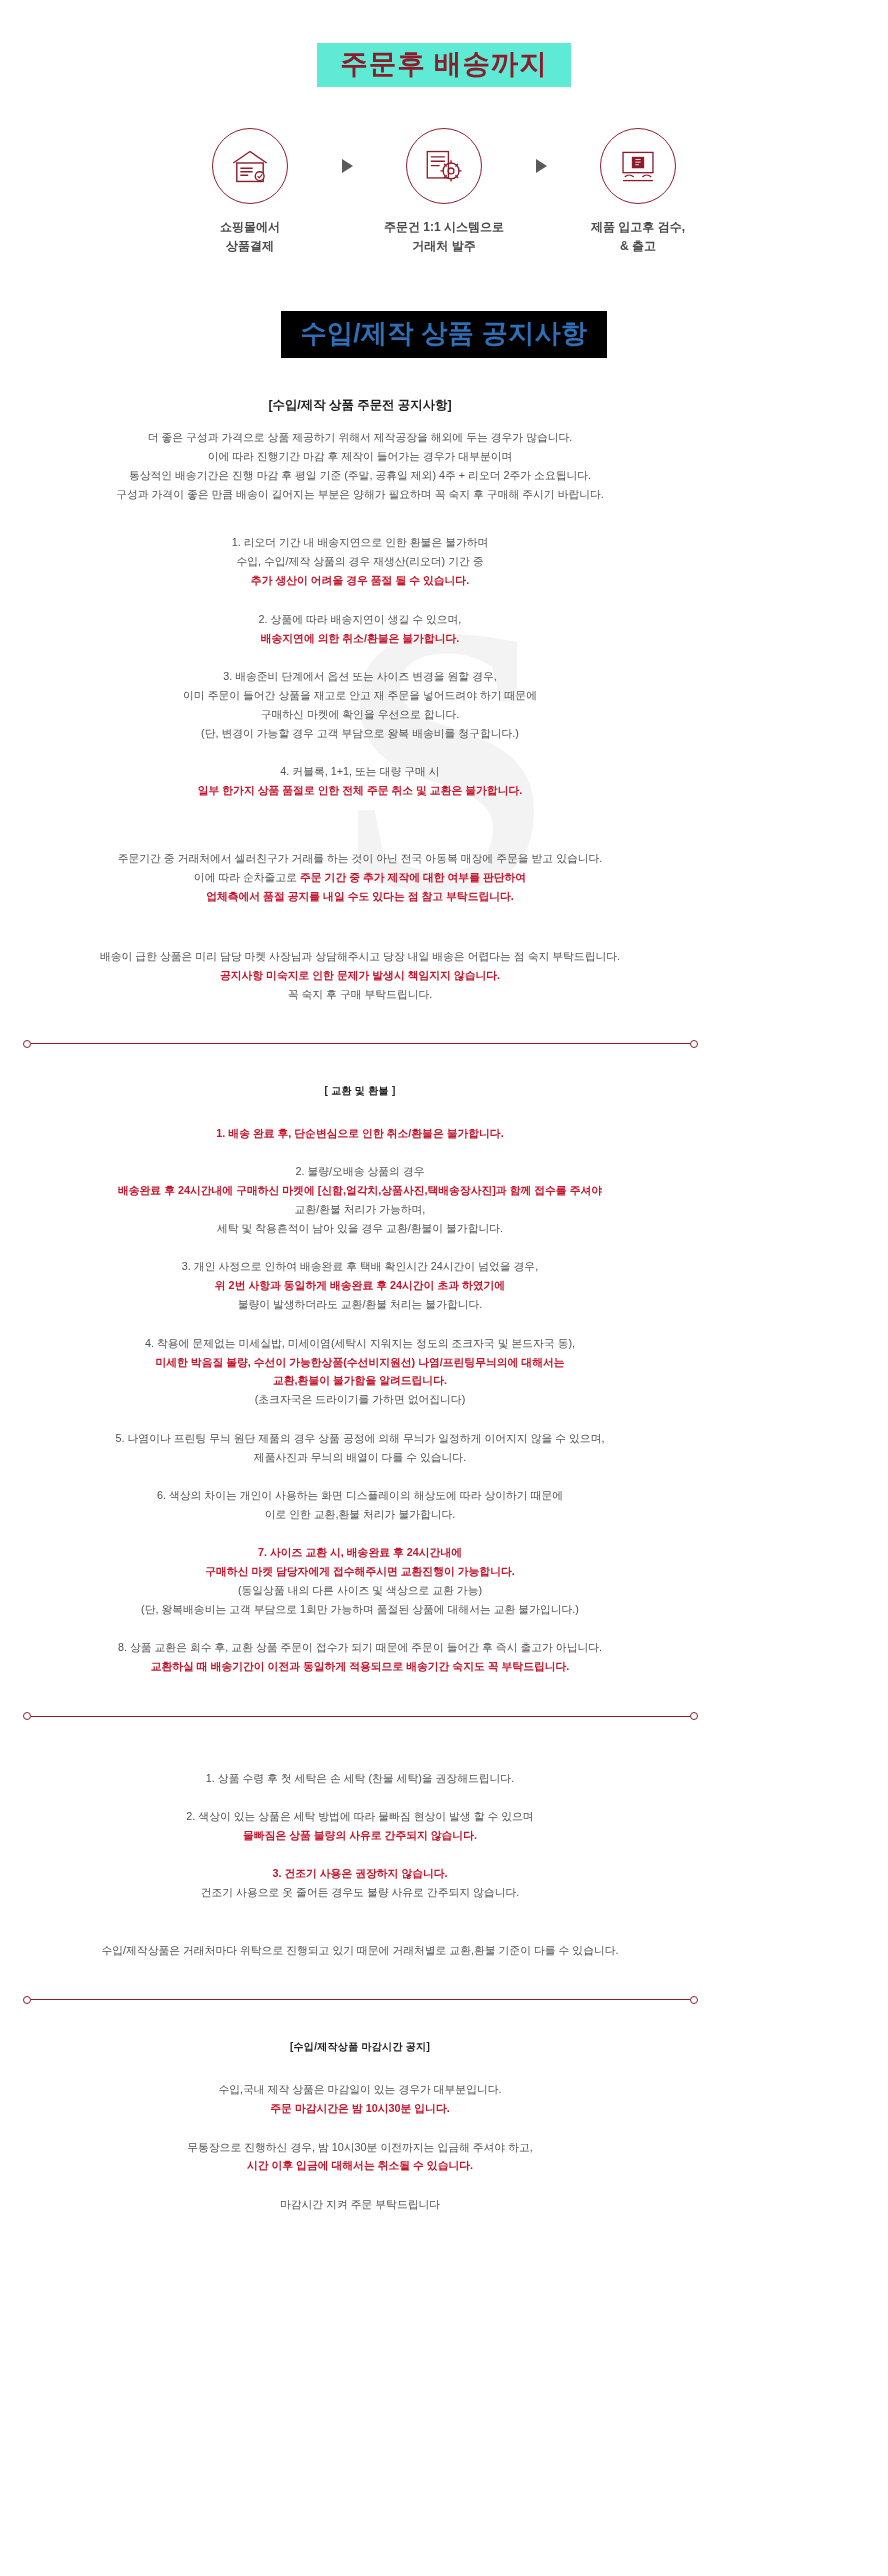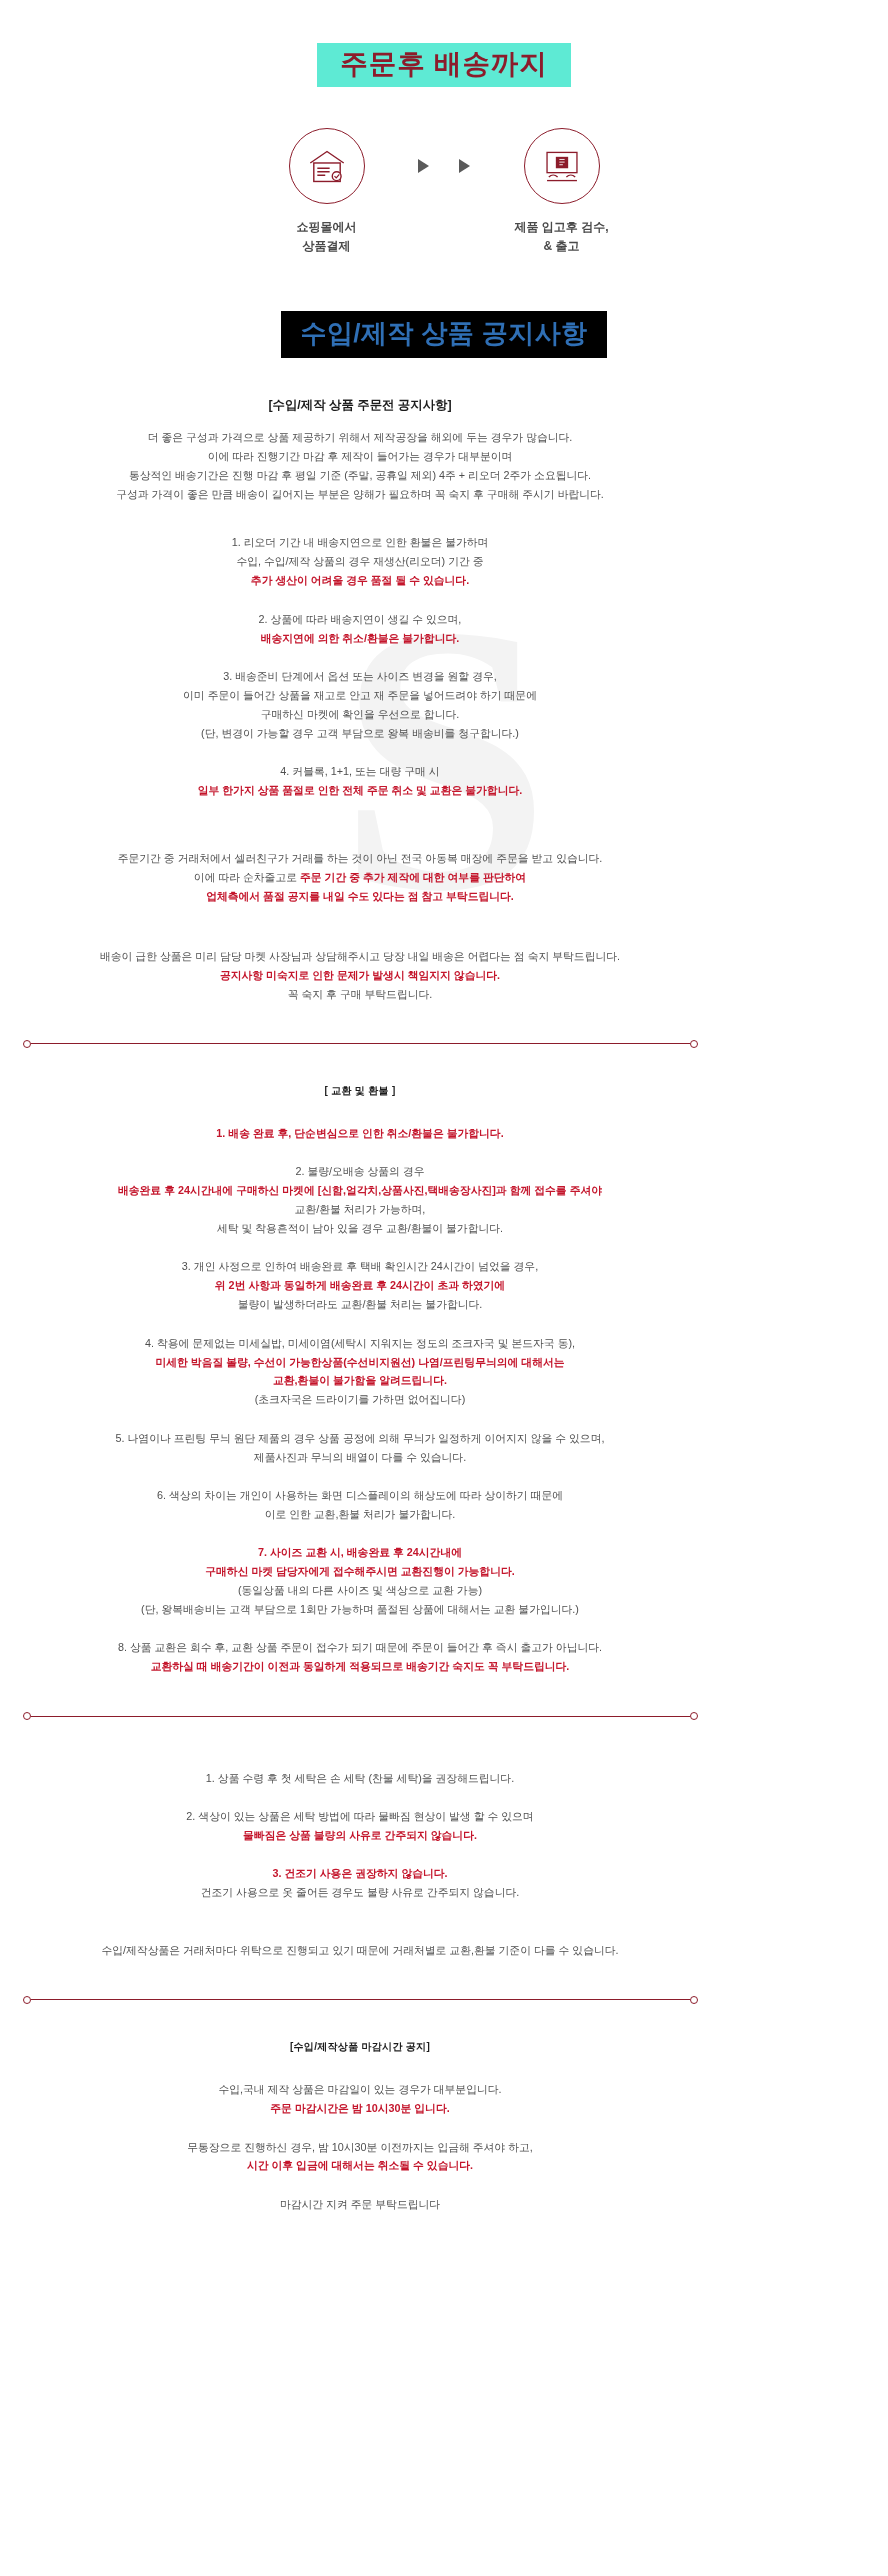--- a/index.html
+++ b/index.html
@@ -212,20 +212,33 @@
         </svg>
       </div>
       <div class="step-label">쇼핑몰에서
 상품결제</div>
     </div>
 
     <div class="arrow">
         <i></i>
       </div>
 
+    <div class="step">
+      <div class="circle">
+        <svg width="44" height="41" viewBox="0 0 50 46" fill="none" stroke="#8c1c2b" stroke-width="1.5">
+          <rect x="6" y="6" width="24" height="30"></rect>
+          <path d="M10 12 h16 M10 17 h16 M10 22 h10"></path>
+          <circle cx="33" cy="28" r="9"></circle>
+          <circle cx="33" cy="28" r="3.3"></circle>
+          <path d="M33 16 v4 M33 36 v4 M21 28 h4 M41 28 h4 M25 20 l3 3 M38 33 l3 3 M41 20 l-3 3 M25 36 l3 -3"></path>
+        </svg>
+      </div>
+      <div class="step-label">주문건 1:1 시스템으로
+거래처 발주</div>
+    </div>
 
     <div class="arrow">
         <i></i>
       </div>
 
     <div class="step">
       <div class="circle">
         <svg width="44" height="39" viewBox="0 0 50 44" fill="none" stroke="#8c1c2b" stroke-width="1.5">
           <rect x="8" y="6" width="34" height="23"></rect>
           <rect x="18" y="11" width="14" height="13" fill="#8c1c2b" stroke="none"></rect>

